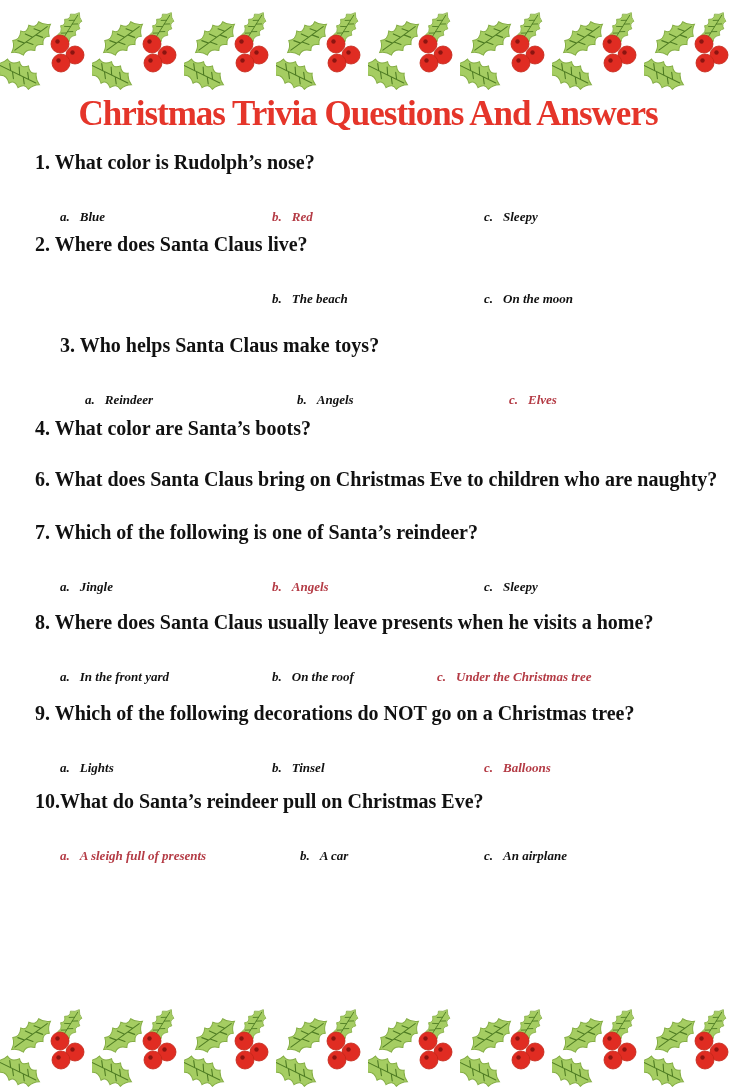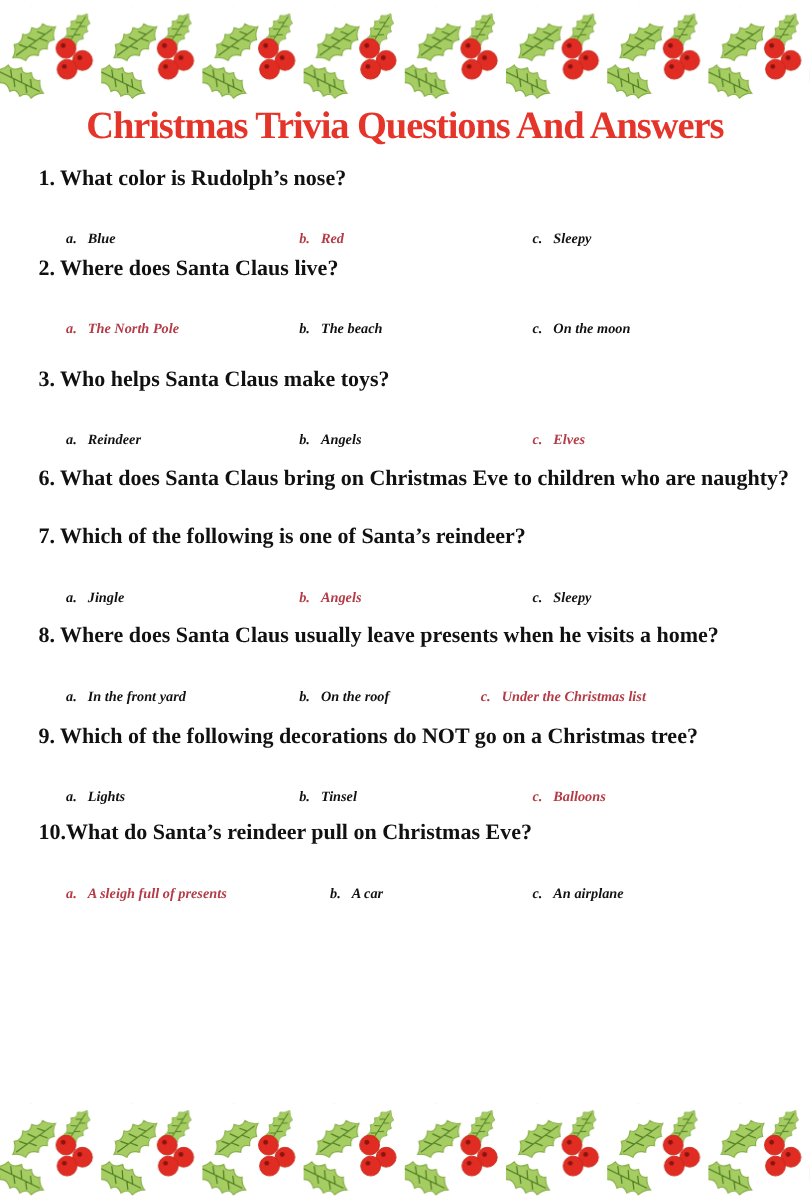--- a/index.html
+++ b/index.html
@@ -14,21 +14,21 @@
   h1.title{
     margin:2px 0 14px;text-align:center;white-space:nowrap;
     font-family:Liberation Serif, serif;font-weight:700;
     font-size:35px;line-height:44px;letter-spacing:-1px;
     color:var(--title-red,#e5352a);
   }
   h1.title .title-inner{display:inline-block;transform-origin:50% 50%;}
   .questions{width:736px;}
   .qblock{margin-bottom:38px;}
   .qblock:nth-child(1){margin-bottom:19px;}
-  .qblock:nth-child(3){margin-bottom:20px;}
+  .qblock:nth-child(3){margin-bottom:20px;margin-left:25px;}
   .qblock:nth-child(4),.qblock:nth-child(6){margin-bottom:27px;}
   .qblock:nth-child(5){margin-bottom:29px;}
   .qblock:nth-child(7){margin-bottom:28px;}
   .qblock:nth-child(8){margin-bottom:25px;}
   .qblock:nth-child(9){margin-bottom:17px;}
   .qblock:nth-child(10){margin-bottom:0;}
   .qtext{
     margin-left:35px;font-size:20px;font-weight:700;
     color:var(--ink,#111111);line-height:24px;white-space:nowrap;
   }
@@ -79,36 +79,36 @@
     <div class="opts">
       <span class="opt opt-a"><span class="letter">a.</span><span class="olabel">Blue</span></span>
       <span class="opt opt-b correct"><span class="letter">b.</span><span class="olabel">Red</span></span>
       <span class="opt opt-c"><span class="letter">c.</span><span class="olabel">Sleepy</span></span>
     </div>
   </div>
 
   <div class="qblock q-idx-1">
     <div class="qtext">2. Where does Santa Claus live?</div>
     <div class="opts">
-      <span class="opt opt-a correct"><span class="letter">a.</span><span class="olabel">The North Pole</span></span>
       <span class="opt opt-b"><span class="letter">b.</span><span class="olabel">The beach</span></span>
       <span class="opt opt-c"><span class="letter">c.</span><span class="olabel">On the moon</span></span>
     </div>
   </div>
 
   <div class="qblock q-idx-2">
     <div class="qtext">3. Who helps Santa Claus make toys?</div>
     <div class="opts">
       <span class="opt opt-a"><span class="letter">a.</span><span class="olabel">Reindeer</span></span>
       <span class="opt opt-b"><span class="letter">b.</span><span class="olabel">Angels</span></span>
       <span class="opt opt-c correct"><span class="letter">c.</span><span class="olabel">Elves</span></span>
     </div>
   </div>
 
   <div class="qblock q-idx-3">
+    <div class="qtext">4. What color are Santa’s boots?</div>
   </div>
 
 
   <div class="qblock q-idx-5">
     <div class="qtext">6. What does Santa Claus bring on Christmas Eve to children who are naughty?</div>
   </div>
 
   <div class="qblock q-idx-6">
     <div class="qtext">7. Which of the following is one of Santa’s reindeer?</div>
     <div class="opts">
@@ -116,21 +116,21 @@
       <span class="opt opt-b correct"><span class="letter">b.</span><span class="olabel">Angels</span></span>
       <span class="opt opt-c"><span class="letter">c.</span><span class="olabel">Sleepy</span></span>
     </div>
   </div>
 
   <div class="qblock q-idx-7">
     <div class="qtext">8. Where does Santa Claus usually leave presents when he visits a home?</div>
     <div class="opts">
       <span class="opt opt-a"><span class="letter">a.</span><span class="olabel">In the front yard</span></span>
       <span class="opt opt-b"><span class="letter">b.</span><span class="olabel">On the roof</span></span>
-      <span class="opt opt-c correct"><span class="letter">c.</span><span class="olabel">Under the Christmas list</span></span>
+      <span class="opt opt-c correct"><span class="letter">c.</span><span class="olabel">Under the Christmas tree</span></span>
     </div>
   </div>
 
   <div class="qblock q-idx-8">
     <div class="qtext">9. Which of the following decorations do NOT go on a Christmas tree?</div>
     <div class="opts">
       <span class="opt opt-a"><span class="letter">a.</span><span class="olabel">Lights</span></span>
       <span class="opt opt-b"><span class="letter">b.</span><span class="olabel">Tinsel</span></span>
       <span class="opt opt-c correct"><span class="letter">c.</span><span class="olabel">Balloons</span></span>
     </div>

